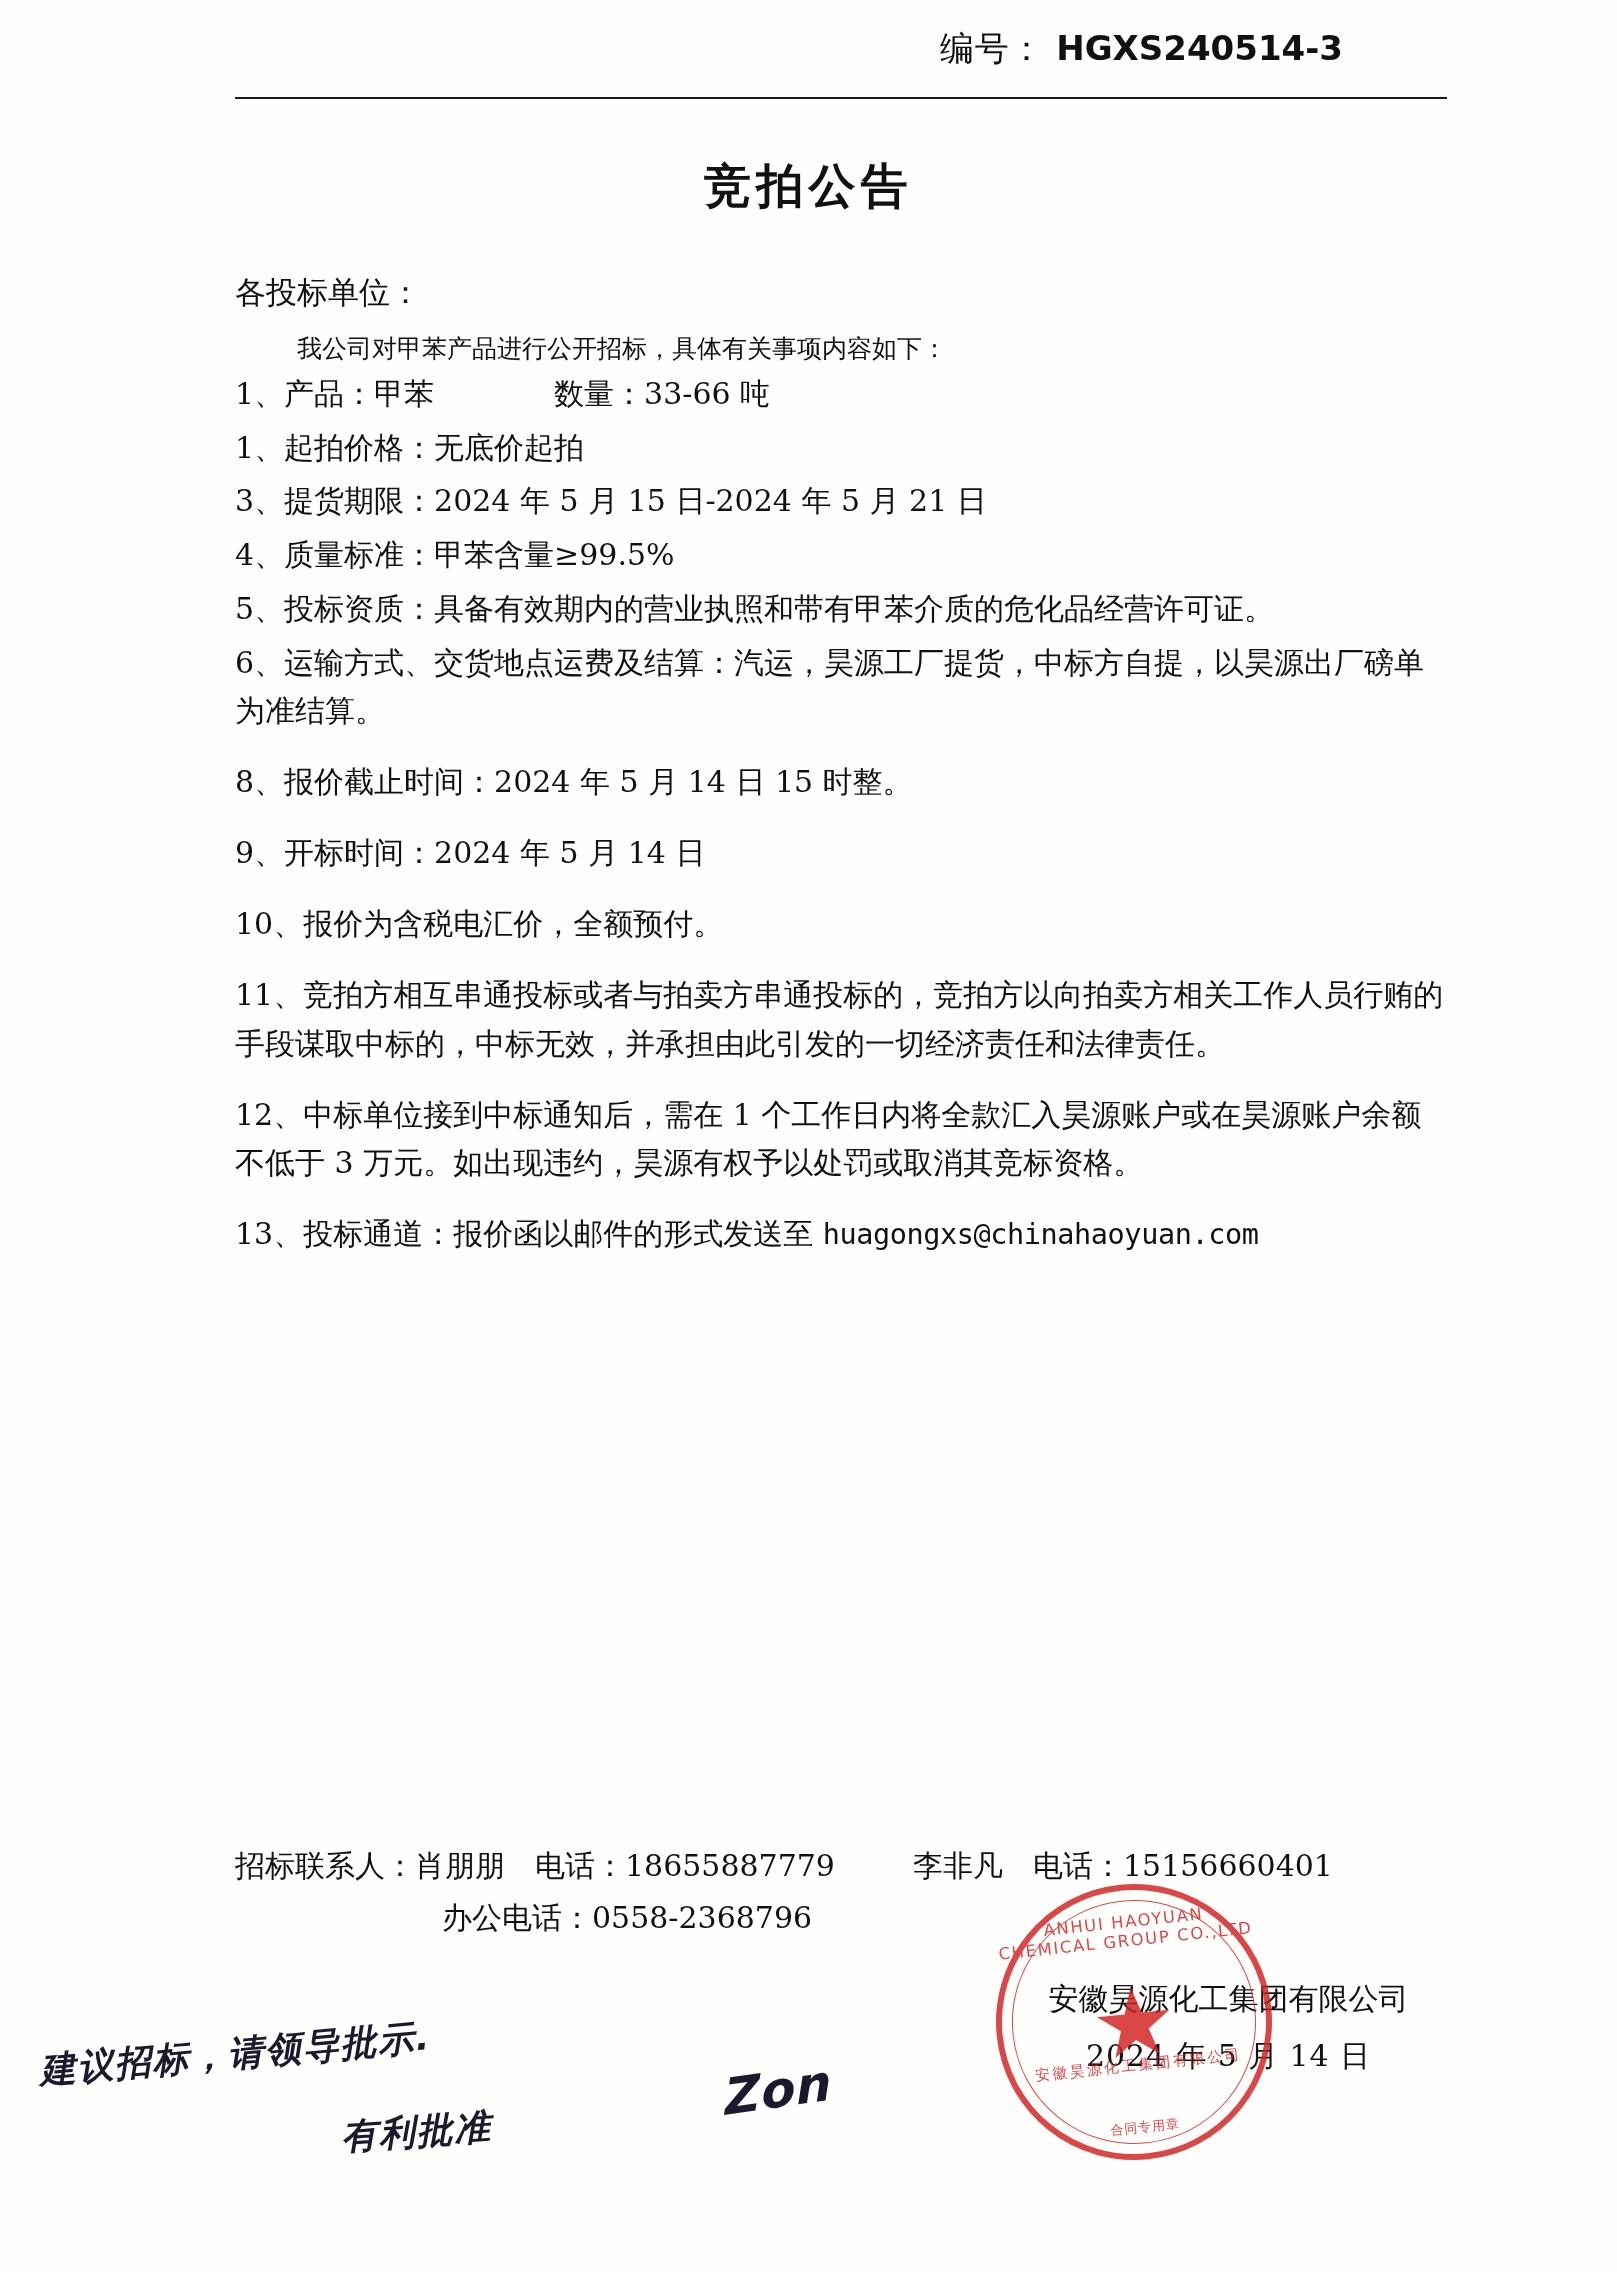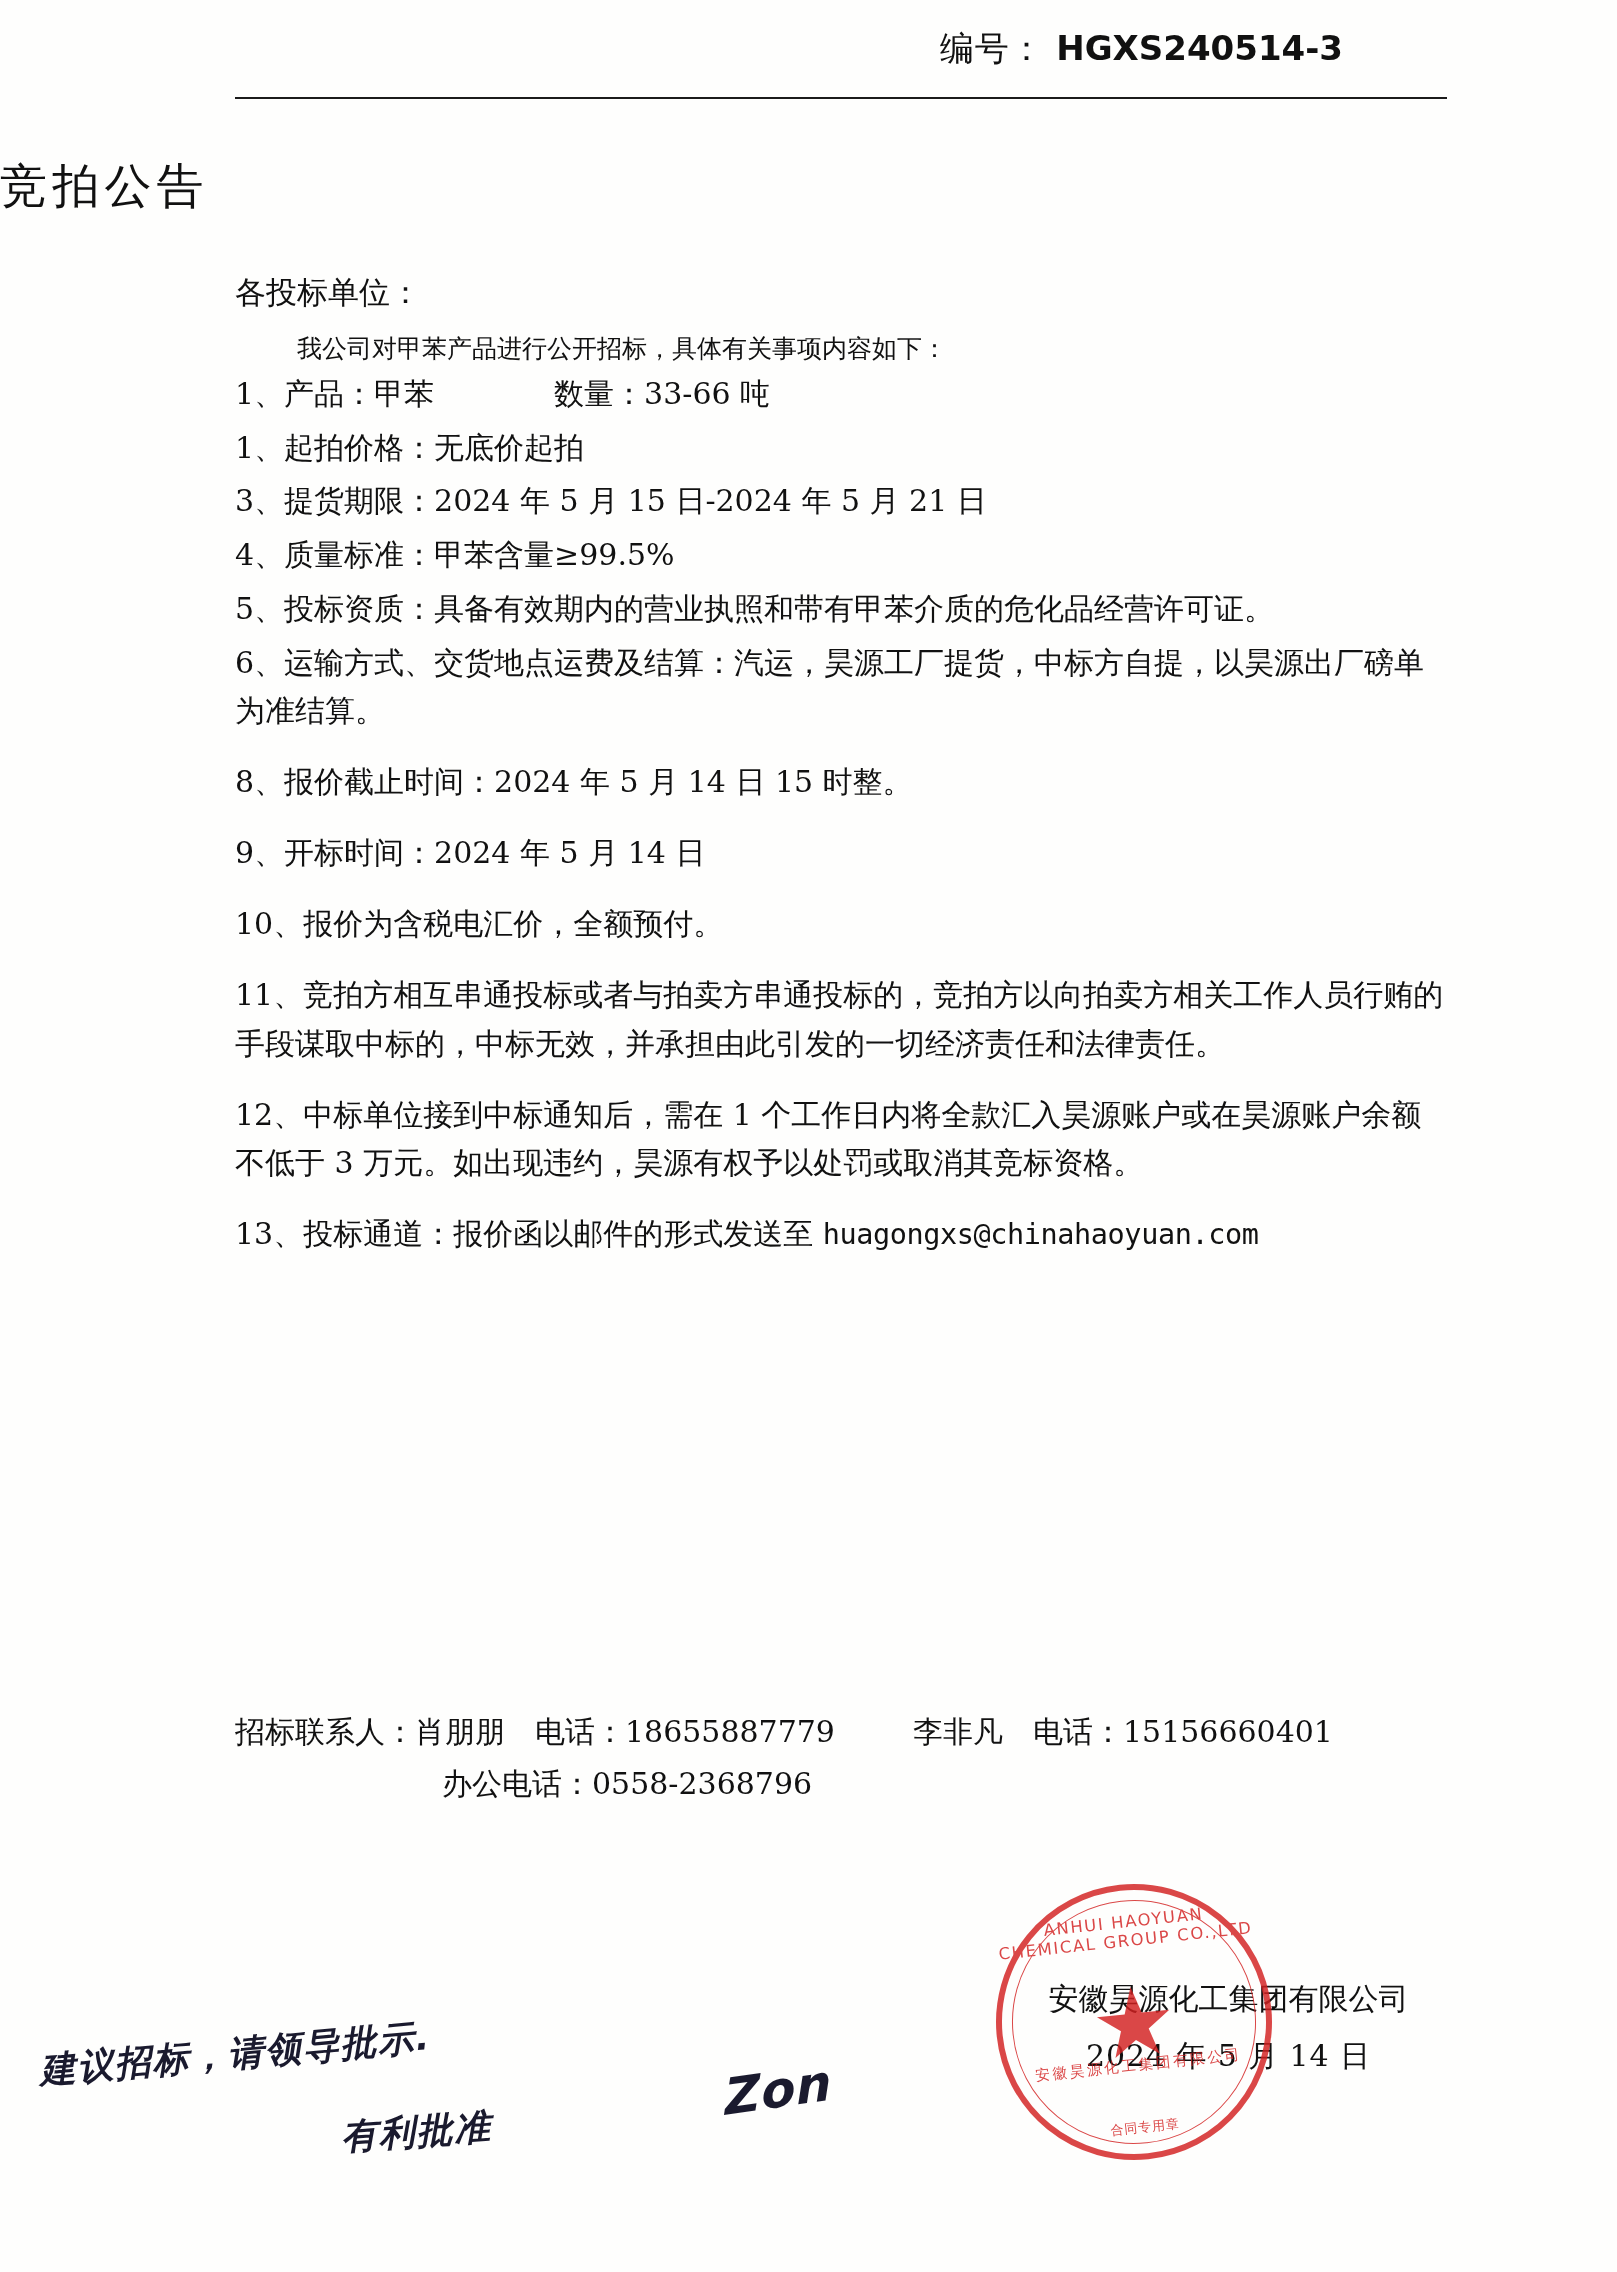--- a/index.html
+++ b/index.html
@@ -48,22 +48,23 @@
     height: 0;
     border-top: 2.6px solid #1b1b1b;
   }
 
   
   .title {
     position: absolute;
     top: 155px;
     left: 0;
     width: 1617px;
+    text-align: center;
     font-size: 47px;
-    font-weight: 400;
+    font-weight: 700;
     letter-spacing: 5.2px;
     font-family: "DejaVu Serif", "Liberation Serif", serif;
   }
 
   
   .body-wrap {
     position: absolute;
     top: 267px;
     left: 235px;
     width: 1212px;
@@ -89,21 +90,21 @@
   }
   .mono-mail {
     font-family: "DejaVu Sans Mono", "Liberation Mono", monospace;
     font-size: 28.5px;
     letter-spacing: -0.4px;
   }
 
   
   .contacts {
     position: absolute;
-    top: 1712px;
+    top: 1846px;
     left: 235px;
     width: 1212px;
     font-size: 30px;
   }
   .contact-line1 {
     display: flex;
     justify-content: flex-start;
     gap: 78px;
   }
   .contact-line2 {

